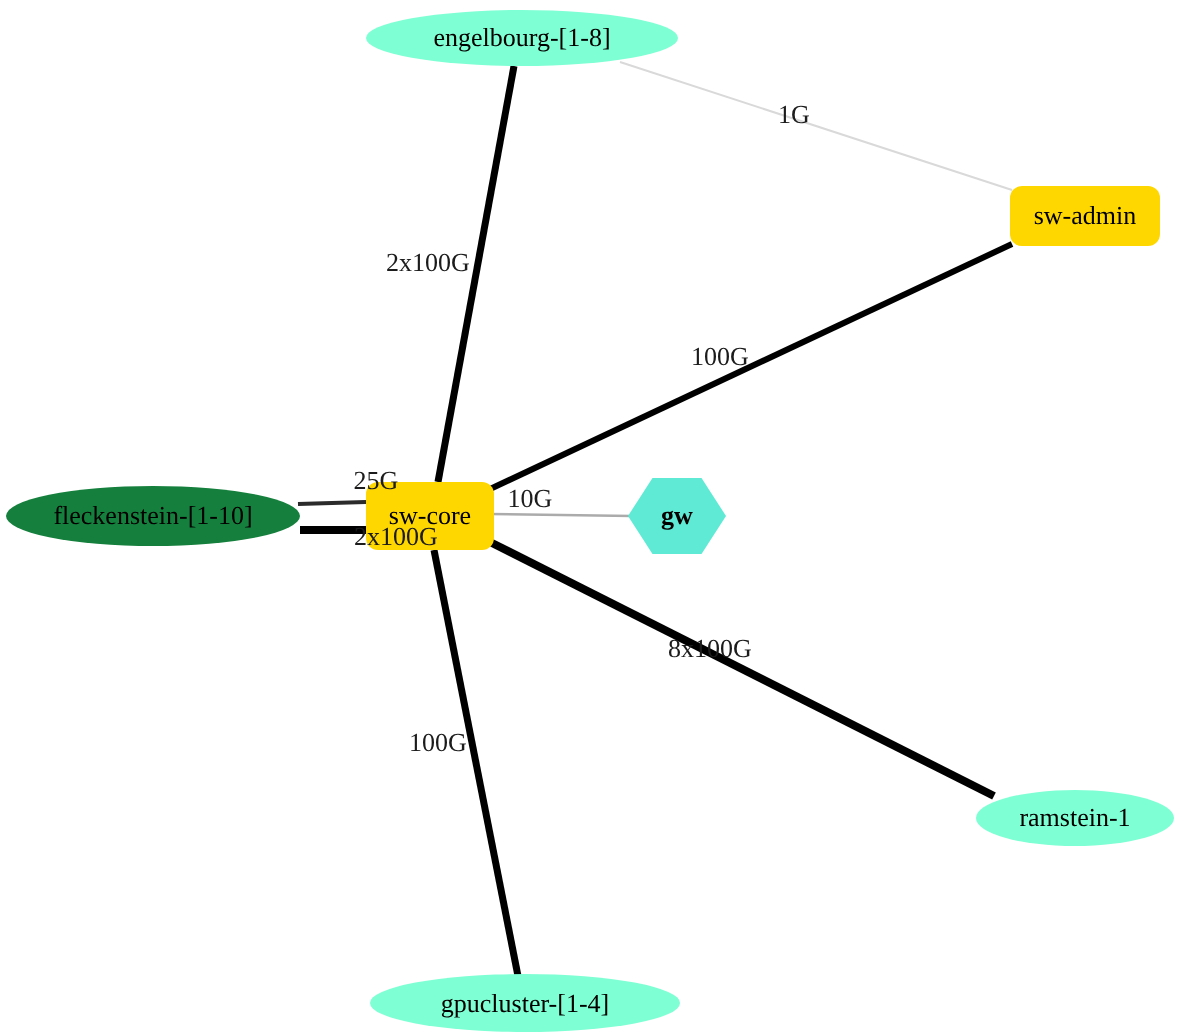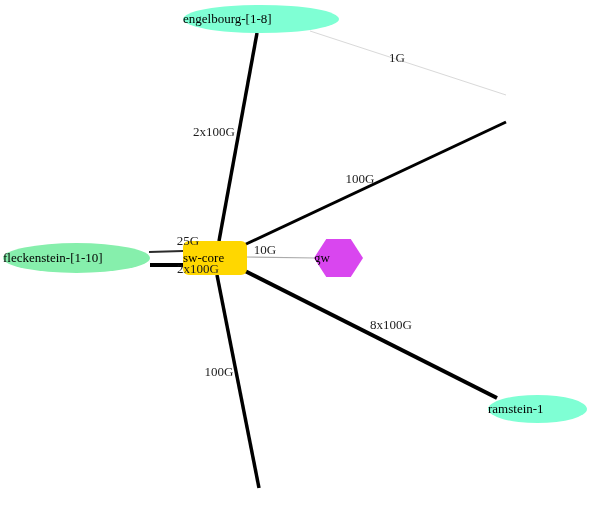--- a/index.html
+++ b/index.html
@@ -19,21 +19,21 @@
     position: absolute;
     left: 0;
     top: 0;
     width: 600px;
     height: 517px;
   }
   .node {
     position: absolute;
     display: flex;
     align-items: center;
-    justify-content: flex-start;
+    justify-content: center;
     font-size: 13px;
     color: #000000;
     white-space: nowrap;
     box-sizing: border-box;
   }
   .node.ellipse { border-radius: 50%; }
   .node.box { border-radius: 6px; }
   .node.hexagon {
     clip-path: polygon(25% 0%, 75% 0%, 100% 50%, 75% 100%, 25% 100%, 0% 50%);
     border-radius: 0;
@@ -61,47 +61,53 @@
     <line x1="506" y1="122" x2="244" y2="245" stroke-width="3" stroke="#000000"></line>
     <line x1="150" y1="265" x2="183" y2="265" stroke-width="4" stroke="#000000"></line>
     <line x1="245" y1="271" x2="497" y2="398" stroke-width="4" stroke="#000000"></line>
     <line x1="217" y1="275" x2="259" y2="488" stroke-width="3.5" stroke="#000000"></line>
   </svg>
 
   <div class="node ellipse" style="left: 183px; top: 5px; width: 156px; height: 28px; background: rgb(127, 255, 212);">
     <span>engelbourg-[1-8]</span>
   </div>
 
-  <div class="node ellipse" style="left: 3px; top: 243px; width: 147px; height: 30px; background: #86efac;">
+  <div class="node ellipse" style="left: 3px; top: 243px; width: 147px; height: 30px; background: #15803d;">
     <span>fleckenstein-[1-10]</span>
   </div>
 
+  <div class="node ellipse" style="left: 185px; top: 487px; width: 155px; height: 29px; background: rgb(127, 255, 212);">
+    <span>gpucluster-[1-4]</span>
+  </div>
 
   <div class="node ellipse" style="left: 488px; top: 395px; width: 99px; height: 28px; background: rgb(127, 255, 212);">
     <span>ramstein-1</span>
   </div>
 
+  <div class="node box" style="left: 505px; top: 93px; width: 75px; height: 30px; background: rgb(255, 215, 0);">
+    <span>sw-admin</span>
+  </div>
 
   <div class="node box" style="left: 183px; top: 241px; width: 64px; height: 34px; background: rgb(255, 215, 0);">
     <span>sw-core</span>
   </div>
 
-  <div class="node hexagon" style="left: 314px; top: 239px; width: 49px; height: 38px; background: #d946ef;">
+  <div class="node hexagon" style="left: 314px; top: 239px; width: 49px; height: 38px; background: #5eead4; font-weight: bold;">
     <span>gw</span>
   </div>
 
   <div class="edge-label" style="left:397px; top:57px;">1G</div>
 
   <div class="edge-label" style="left:214px; top:131px;">2x100G</div>
 
   <div class="edge-label" style="left:360px; top:178px;">100G</div>
 
   <div class="edge-label" style="left:188px; top:240px;text-align:center;">25G</div>
 
   <div class="edge-label" style="left:198px; top:268px;">2x100G</div>
 
   <div class="edge-label" style="left:265px; top:249px;">10G</div>
 
-  <div class="edge-label" style="left:355px; top:324px;margin-left:36px;">8x100G</div>
+  <div class="edge-label" style="left:355px; top:324px;">8x100G</div>
 
   <div class="edge-label" style="left:219px; top:371px;">100G</div>
 
 </div>
 
 </body></html>

